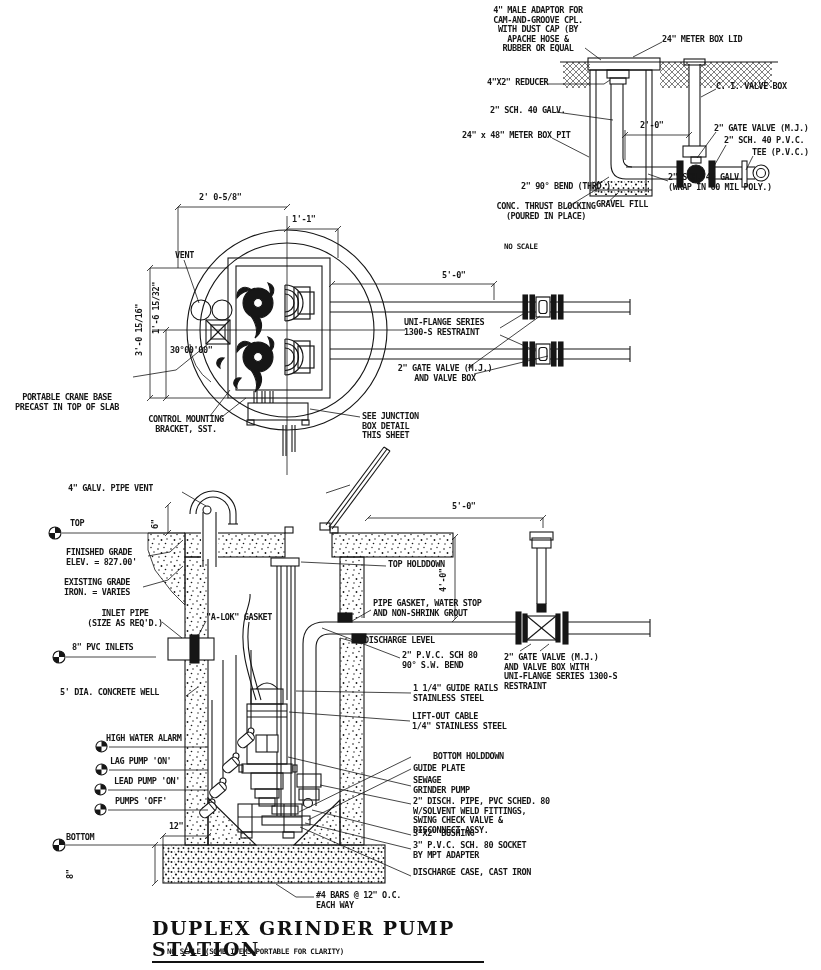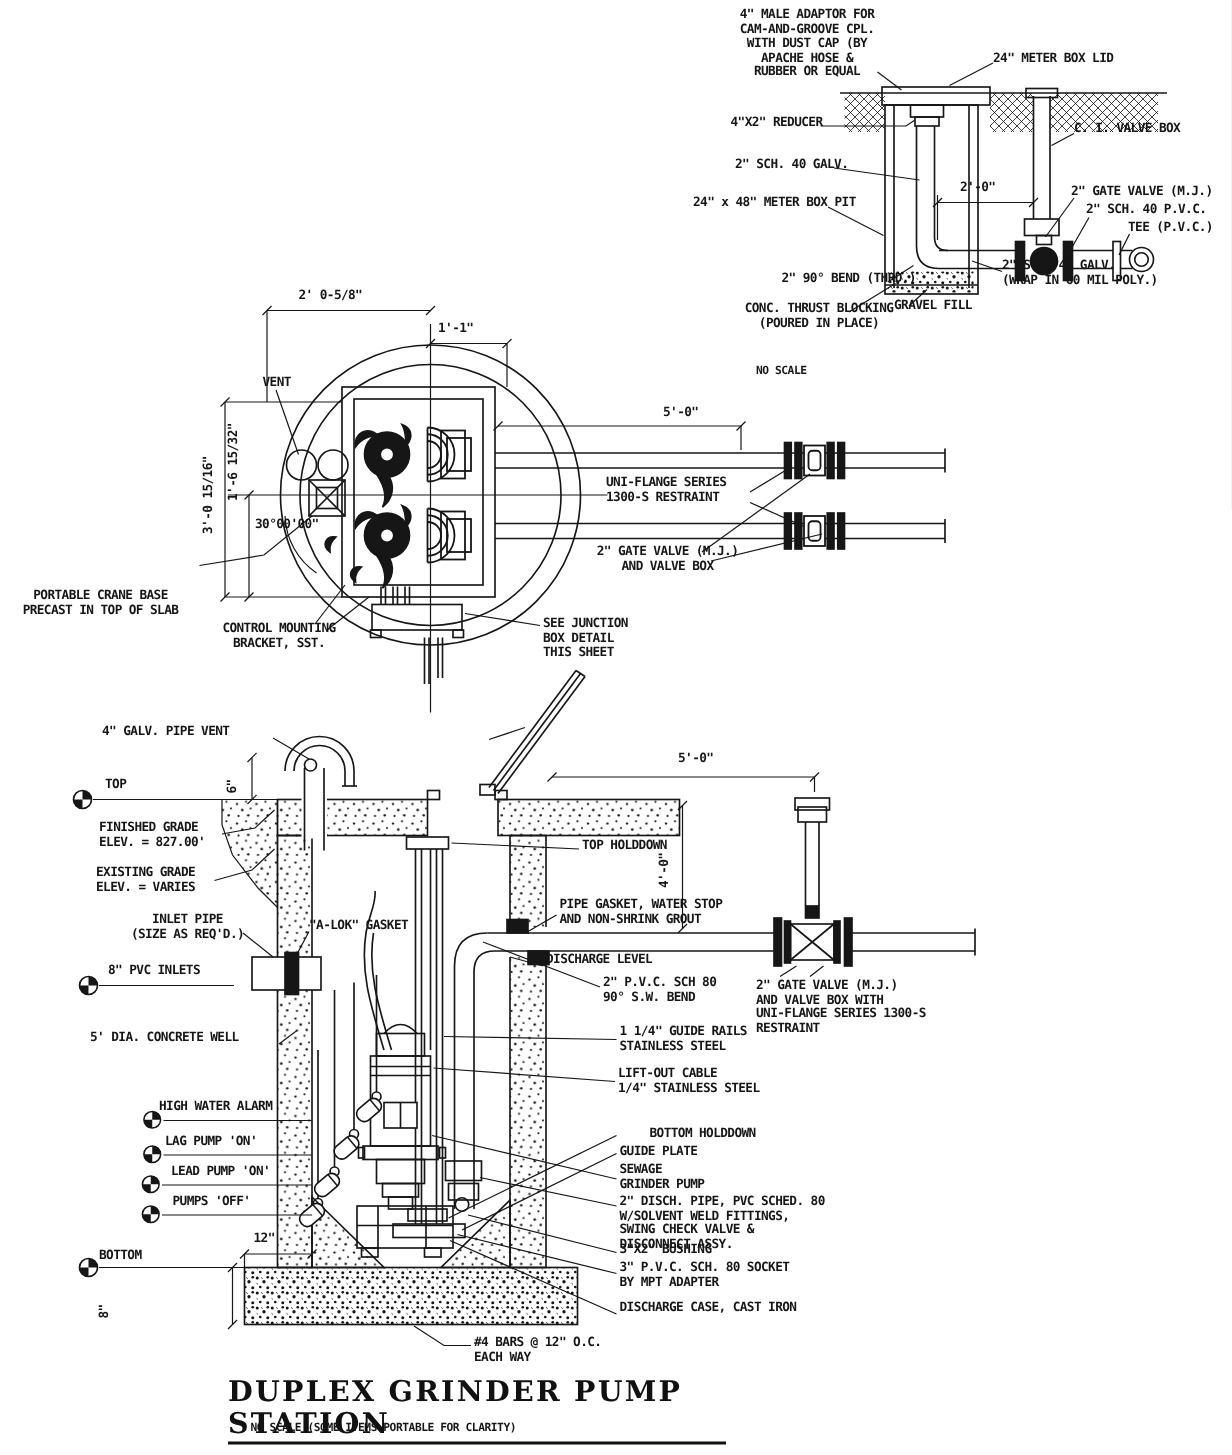--- a/index.html
+++ b/index.html
@@ -430,21 +430,21 @@
 <div class="lbl" style="left:362px;top:412px;">SEE JUNCTION
 BOX DETAIL
 THIS SHEET</div>
 
 <div class="lbl" style="left:68px;top:484px;">4" GALV. PIPE VENT</div>
 <div class="lbl" style="left:70px;top:519px;">TOP</div>
 <div class="lbl rot" style="left:151px;top:529px;">6"</div>
 <div class="lbl" style="left:66px;top:548px;">FINISHED GRADE
 ELEV. = 827.00'</div>
 <div class="lbl" style="left:64px;top:578px;">EXISTING GRADE
-ELEV. = VARIES</div>
+IRON. = VARIES</div>
 <div class="lbl c" style="left:84px;top:609px;width:82px;">INLET PIPE
 (SIZE AS REQ'D.)</div>
 <div class="lbl" style="left:206px;top:613px;">"A-LOK" GASKET</div>
 <div class="lbl" style="left:72px;top:643px;">8" PVC INLETS</div>
 <div class="lbl" style="left:60px;top:688px;">5' DIA. CONCRETE WELL</div>
 <div class="lbl" style="left:106px;top:734px;">HIGH WATER ALARM</div>
 <div class="lbl" style="left:110px;top:757px;">LAG PUMP 'ON'</div>
 <div class="lbl" style="left:114px;top:777px;">LEAD PUMP 'ON'</div>
 <div class="lbl" style="left:115px;top:797px;">PUMPS 'OFF'</div>
 <div class="lbl" style="left:169px;top:822px;">12"</div>

